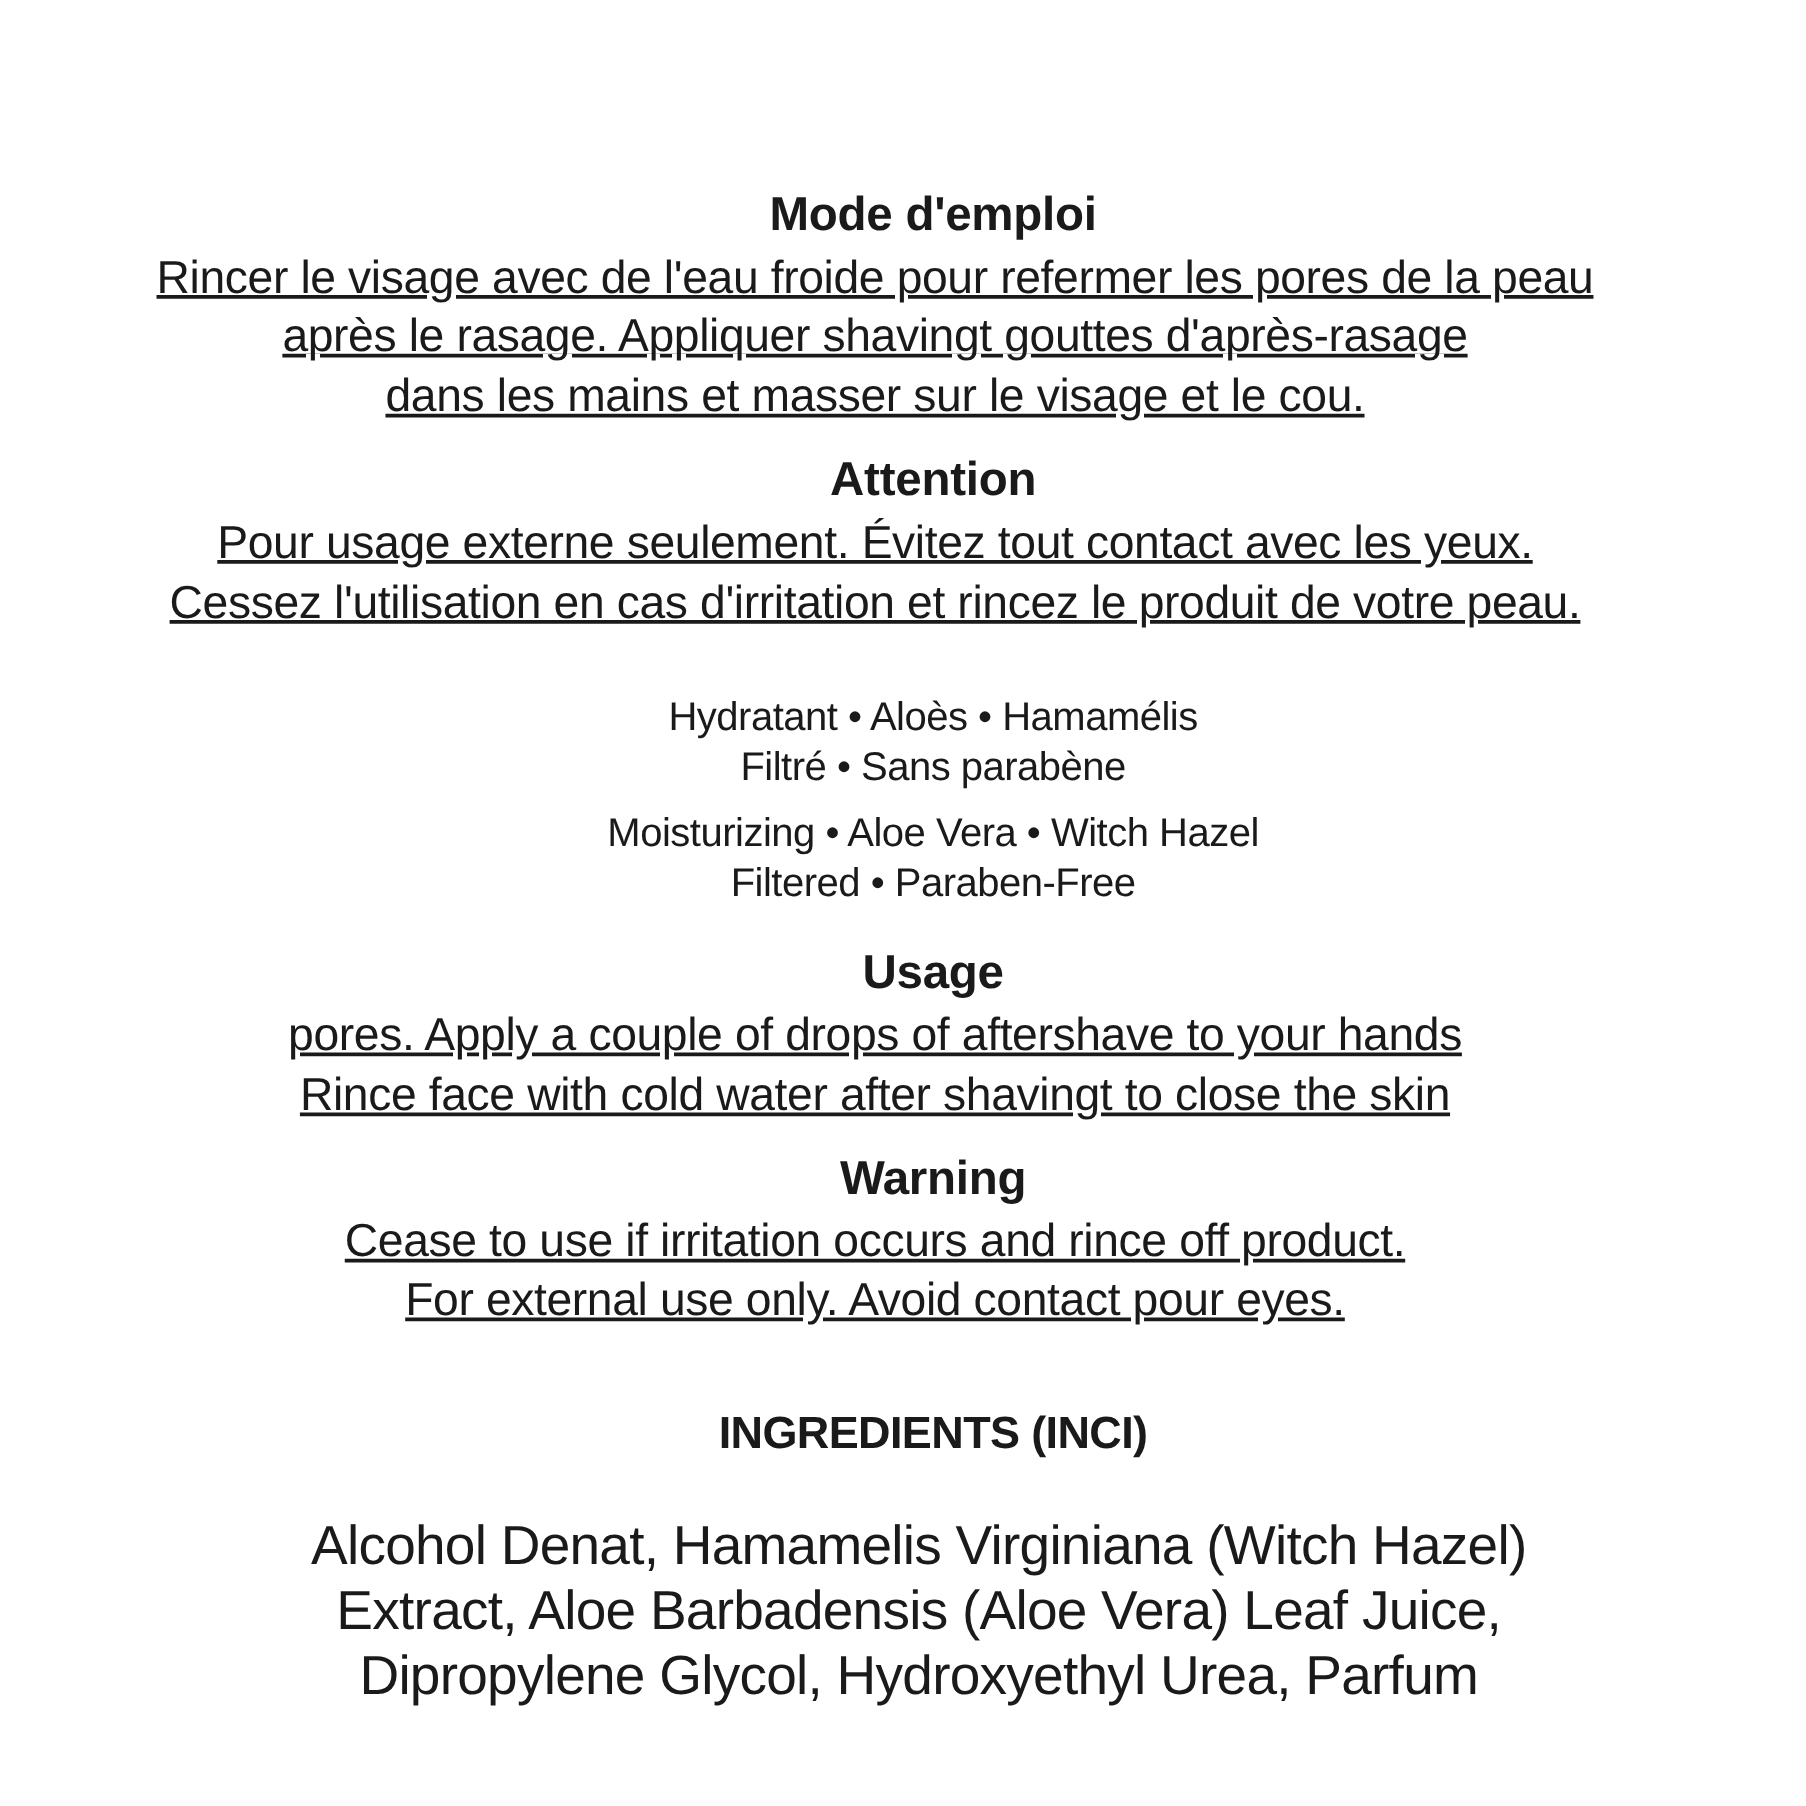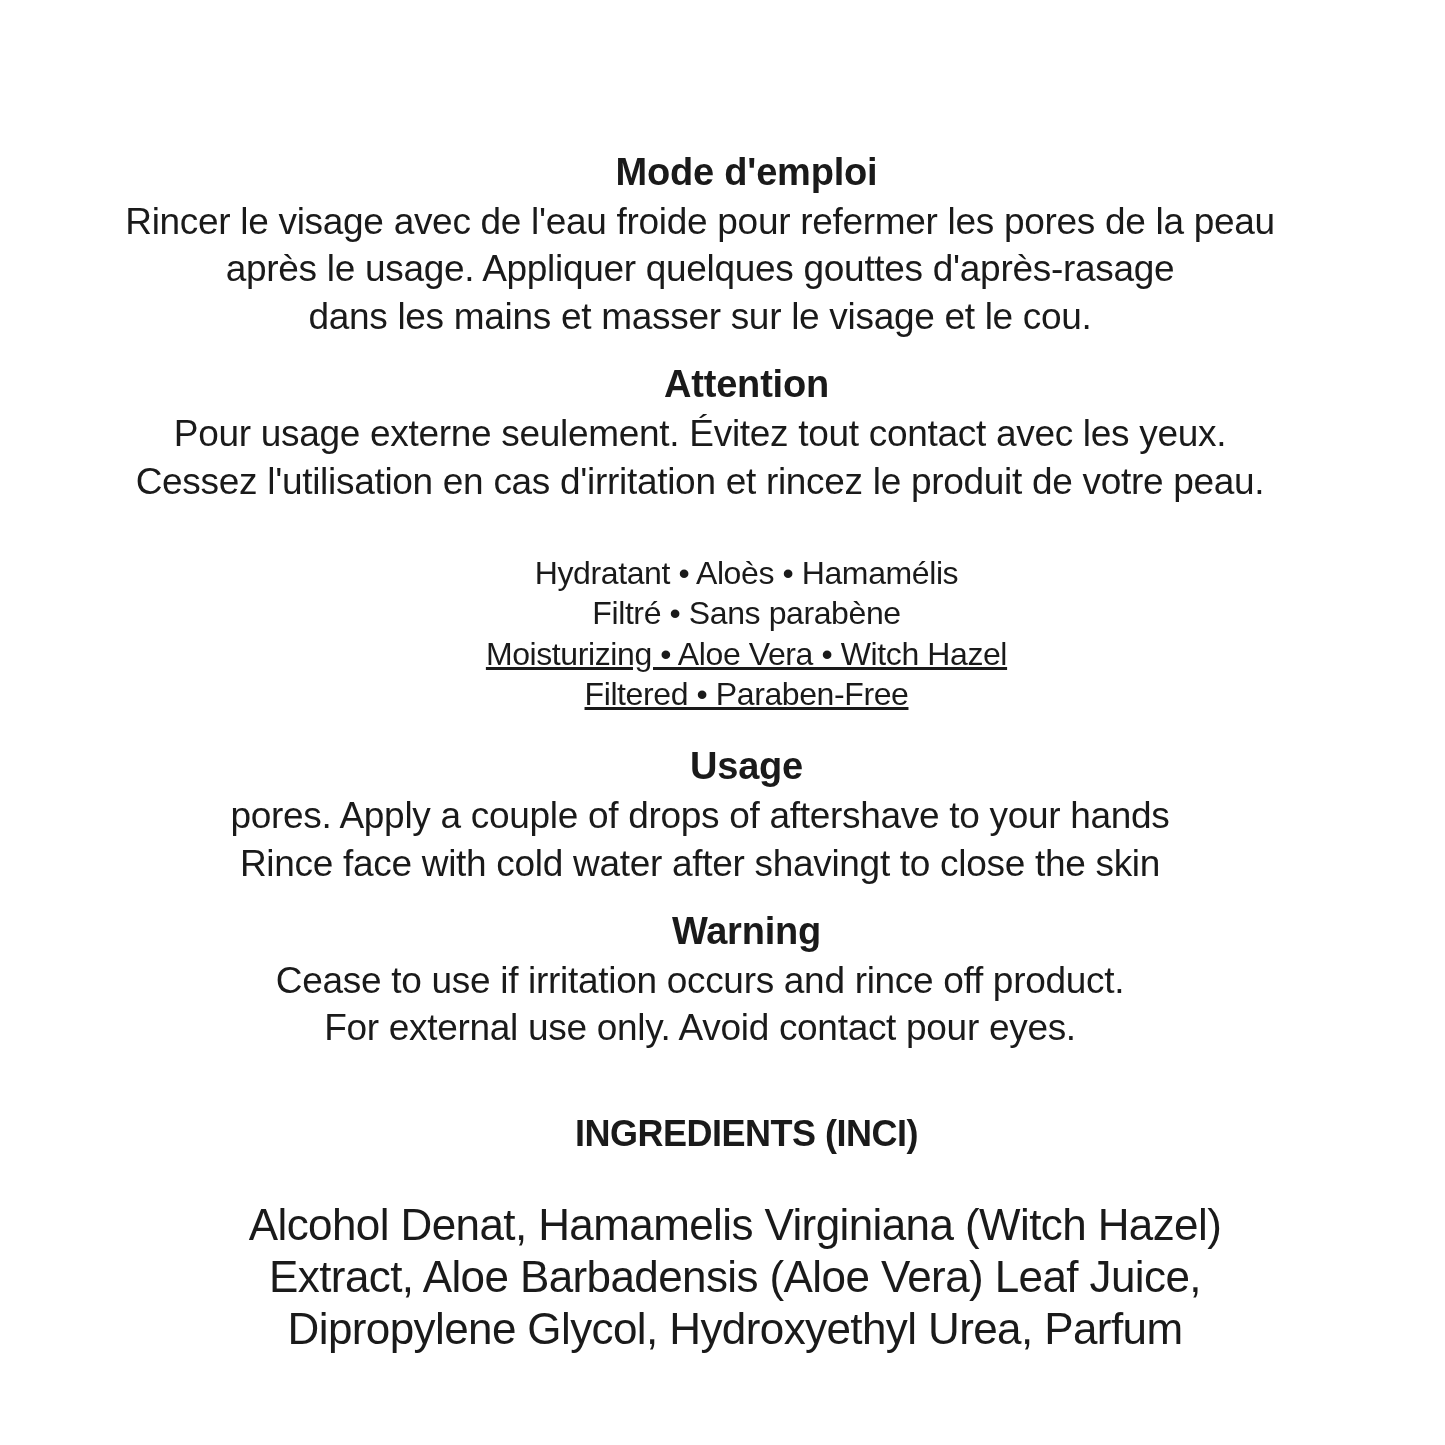--- a/index.html
+++ b/index.html
@@ -30,20 +30,21 @@
     line-height: 1.16;
     letter-spacing: -0.2px;
     margin: 0 0 4px 0;
   }
   .body-text {
     font-size: 37px;
     line-height: 1.28;
     letter-spacing: -0.3px;
     margin: 0;
     max-width: 1160px;
+    text-decoration: underline;
   }
   .body-text .ln {
     display: block;
     white-space: nowrap;
   }
   .block {
     margin-bottom: 22px;
     width: 100%;
   }
   .features {
@@ -51,21 +52,21 @@
     width: 100%;
   }
   .feature-line {
     font-size: 32px;
     line-height: 1.26;
     letter-spacing: -0.4px;
     display: block;
     white-space: nowrap;
   }
   .features .group + .group {
-    text-decoration: underline;
+    margin-top: 12px;
   }
   .ingredients-heading {
     font-weight: bold;
     font-size: 36px;
     line-height: 1.2;
     letter-spacing: -0.5px;
     margin: 38px 0 6px 0;
   }
   .ingredients-body {
     font-size: 44px;
@@ -80,21 +81,21 @@
 </style>
 </head>
 <body>
 
 <div class="label">
 
   <div class="block">
     <p class="heading">Mode d'emploi</p>
     <p class="body-text">
       <span class="ln">Rincer le visage avec de l'eau froide pour refermer les pores de la peau</span>
-      <span class="ln">après le usage. Appliquer quelques gouttes d'après-rasage</span>
+      <span class="ln">après le rasage. Appliquer shavingt gouttes d'après-rasage</span>
       <span class="ln">dans les mains et masser sur le visage et le cou.</span>
     </p>
   </div>
 
   <div class="block">
     <p class="heading">Attention</p>
     <p class="body-text">
       <span class="ln">Pour usage externe seulement. Évitez tout contact avec les yeux.</span>
       <span class="ln">Cessez l'utilisation en cas d'irritation et rincez le produit de votre peau.</span>
     </p>

